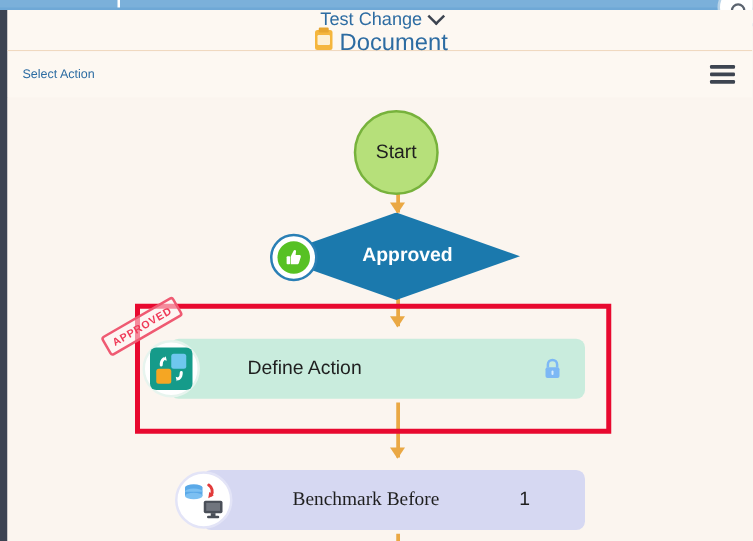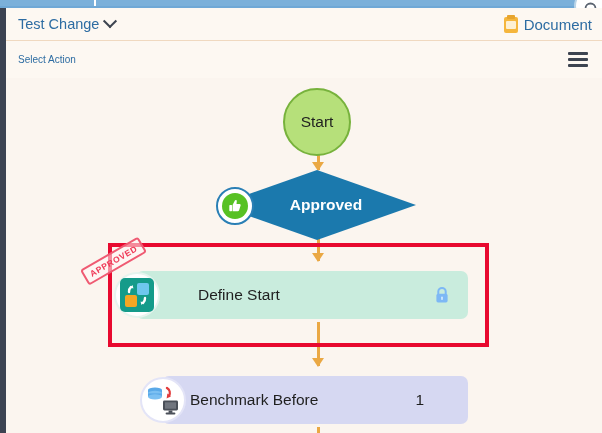--- a/index.html
+++ b/index.html
@@ -72,42 +72,43 @@
   .header-row {
     position: absolute;
     top: 8px; left: 6px;
     width: 596px; height: 33px;
     background: #fdf8f2;
     border-bottom: 1px solid #f0d9c0;
     display: flex;
     align-items: center;
     justify-content: space-between;
     padding: 0 10px 0 12px;
+    flex-direction: column;
   }
   .crumb {
     display: flex;
     align-items: center;
     gap: 6px;
     color: #2d6ca2;
     font-size: 14.5px;
     cursor: pointer;
   }
   .chev {
     display: inline-block;
     width: 10px; height: 10px;
     border-right: 2px solid #3d4450;
     border-bottom: 2px solid #3d4450;
     transform: rotate(45deg) translate(-2px,-2px);
   }
   .doc-link {
     display: flex;
-    align-items: flex-end;
+    align-items: flex-start;
     gap: 6px;
     color: #2d6ca2;
-    font-size: 15px;
+    font-size: 19px;
     cursor: pointer;
   }
   .doc-glyph {
     width: 14px; height: 16px;
     background: #f5b63d;
     border-radius: 2px;
     position: relative;
     flex: none;
   }
   .doc-glyph::before {
@@ -335,21 +336,21 @@
     width: 16px; height: 18px;
   }
 
   
   .task.benchmark {
     left: 156px; top: 298px;
     width: 306px;
     background: #d6d8f2;
   }
   .task.benchmark .task-icon-circle { border: 2px solid #e3e4f7; }
-  .task.benchmark .title { margin-left: 28px; }
+  .task.benchmark .title { margin-left: 72px; font-family: Liberation Serif, serif; }
   .icon-bench {
     width: 36px; height: 34px;
     position: relative;
   }
 </style>
 </head>
 <body>
 
 <div id="app">
 
@@ -428,21 +429,21 @@
           <span class="sq orange"></span>
           <svg width="34" height="34" viewBox="0 0 34 34" aria-hidden="true">
             <path d="M11 9 A6 6 0 0 0 9 14" fill="none" stroke="#ffffff" stroke-width="2.4" stroke-linecap="round"></path>
             <path d="M23 25 A6 6 0 0 0 25 20" fill="none" stroke="#ffffff" stroke-width="2.4" stroke-linecap="round"></path>
             <path d="M12.6 7 L10.4 9.6 L13.4 10.6 Z" fill="#ffffff"></path>
             <path d="M21.4 27 L23.6 24.4 L20.6 23.4 Z" fill="#ffffff"></path>
           </svg>
         </div>
         <div class="stamp">APPROVED</div>
       </div>
-      <span class="title">Define Start</span>
+      <span class="title">Define Action</span>
       <span class="lock">
         <svg width="16" height="18" viewBox="0 0 16 18" aria-hidden="true">
           <path d="M4.3 8 V5.6 a3.7 3.7 0 0 1 7.4 0 V8" fill="none" stroke="#7db8f5" stroke-width="2"></path>
           <rect x="2.4" y="7.8" width="11.2" height="8.6" rx="1.6" fill="#7db8f5"></rect>
           <rect x="7.2" y="10.4" width="1.6" height="3.6" rx="0.8" fill="#d7ecff"></rect>
         </svg>
       </span>
     </div>
 
     <div class="task benchmark">

